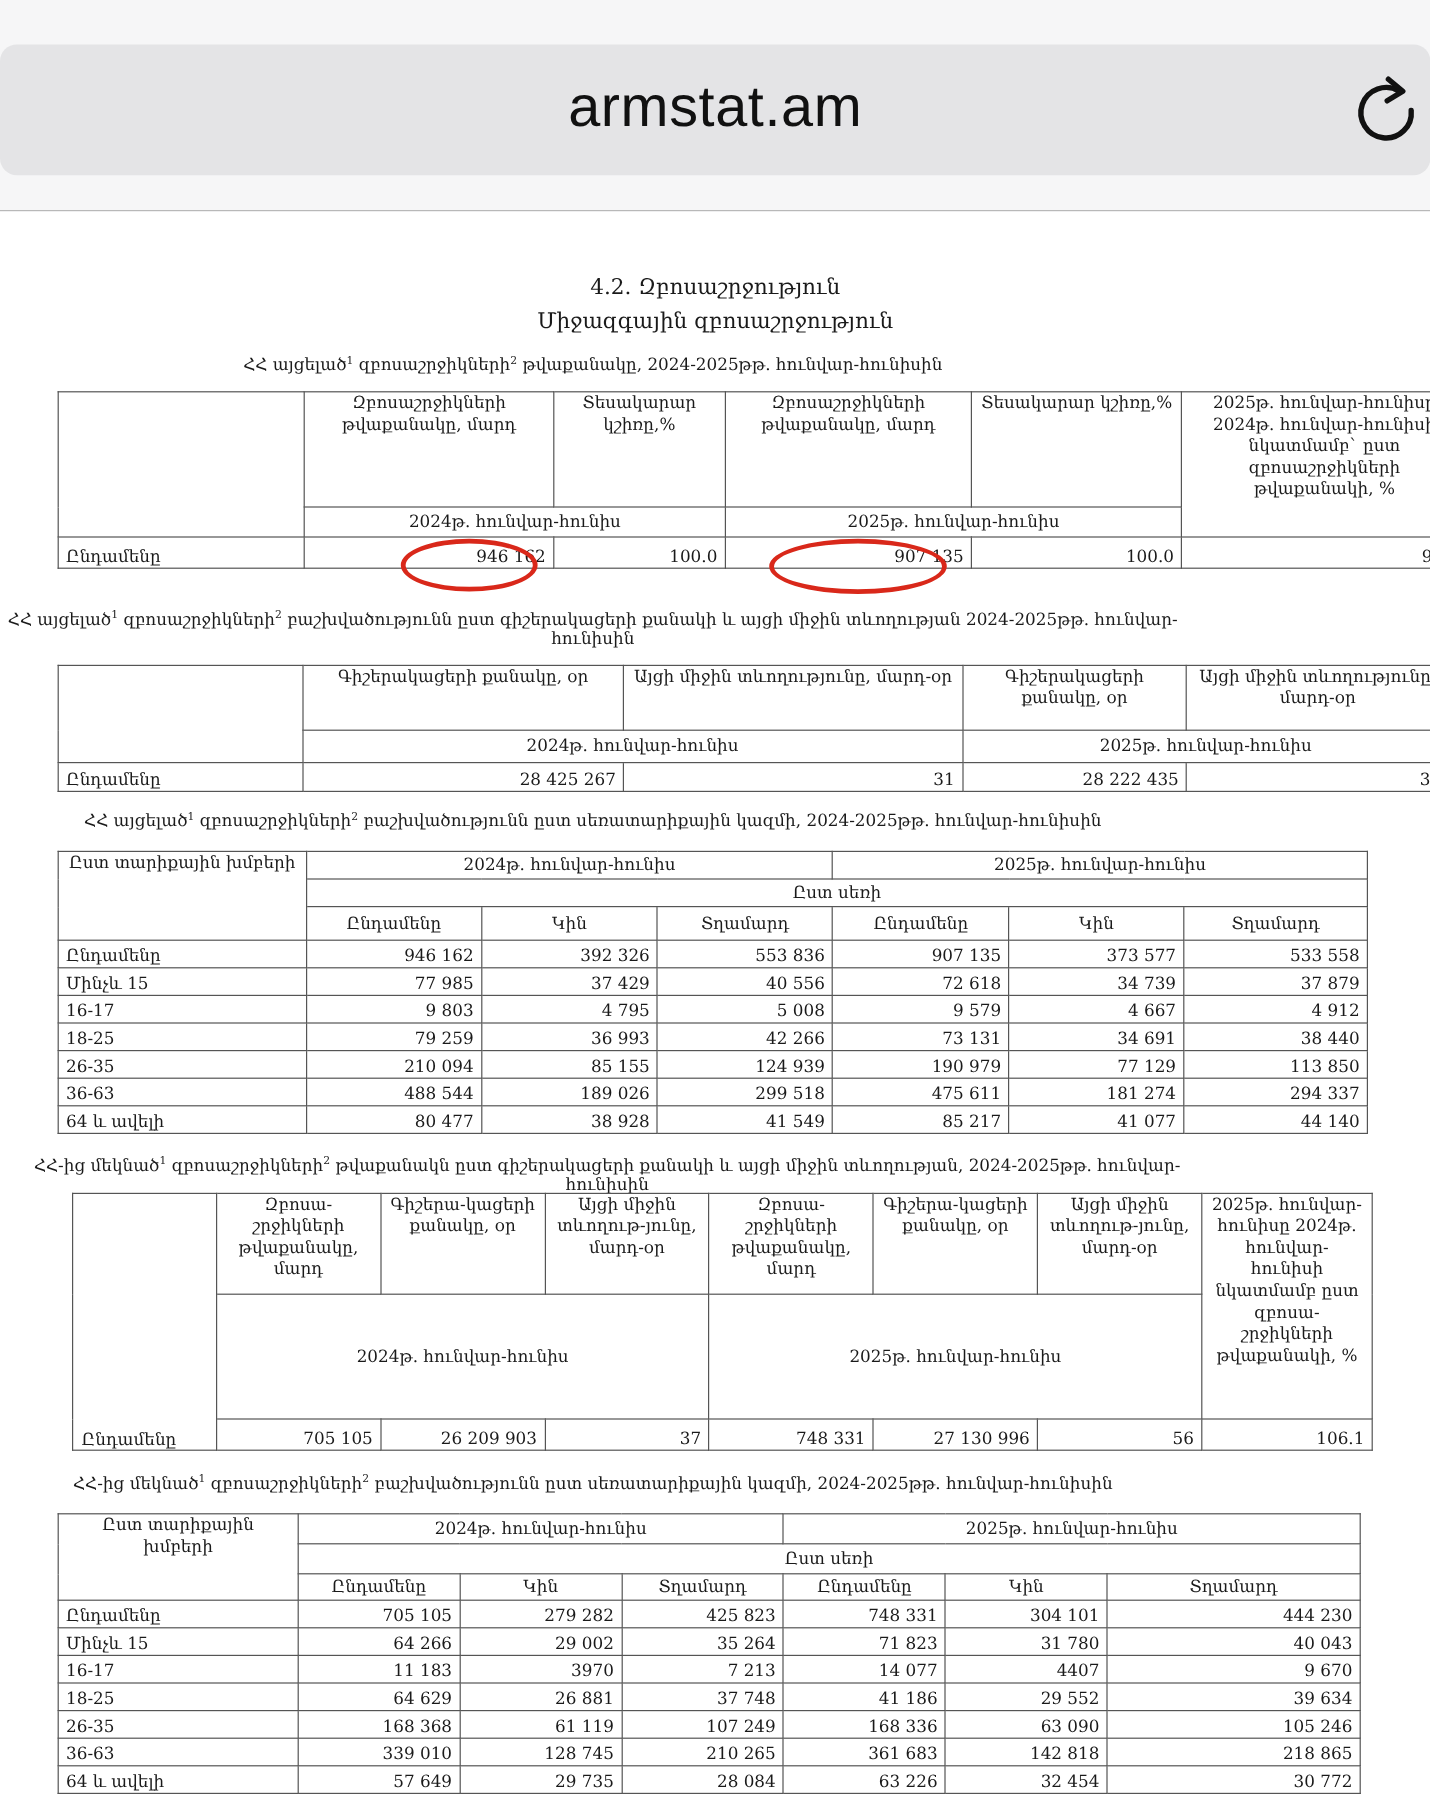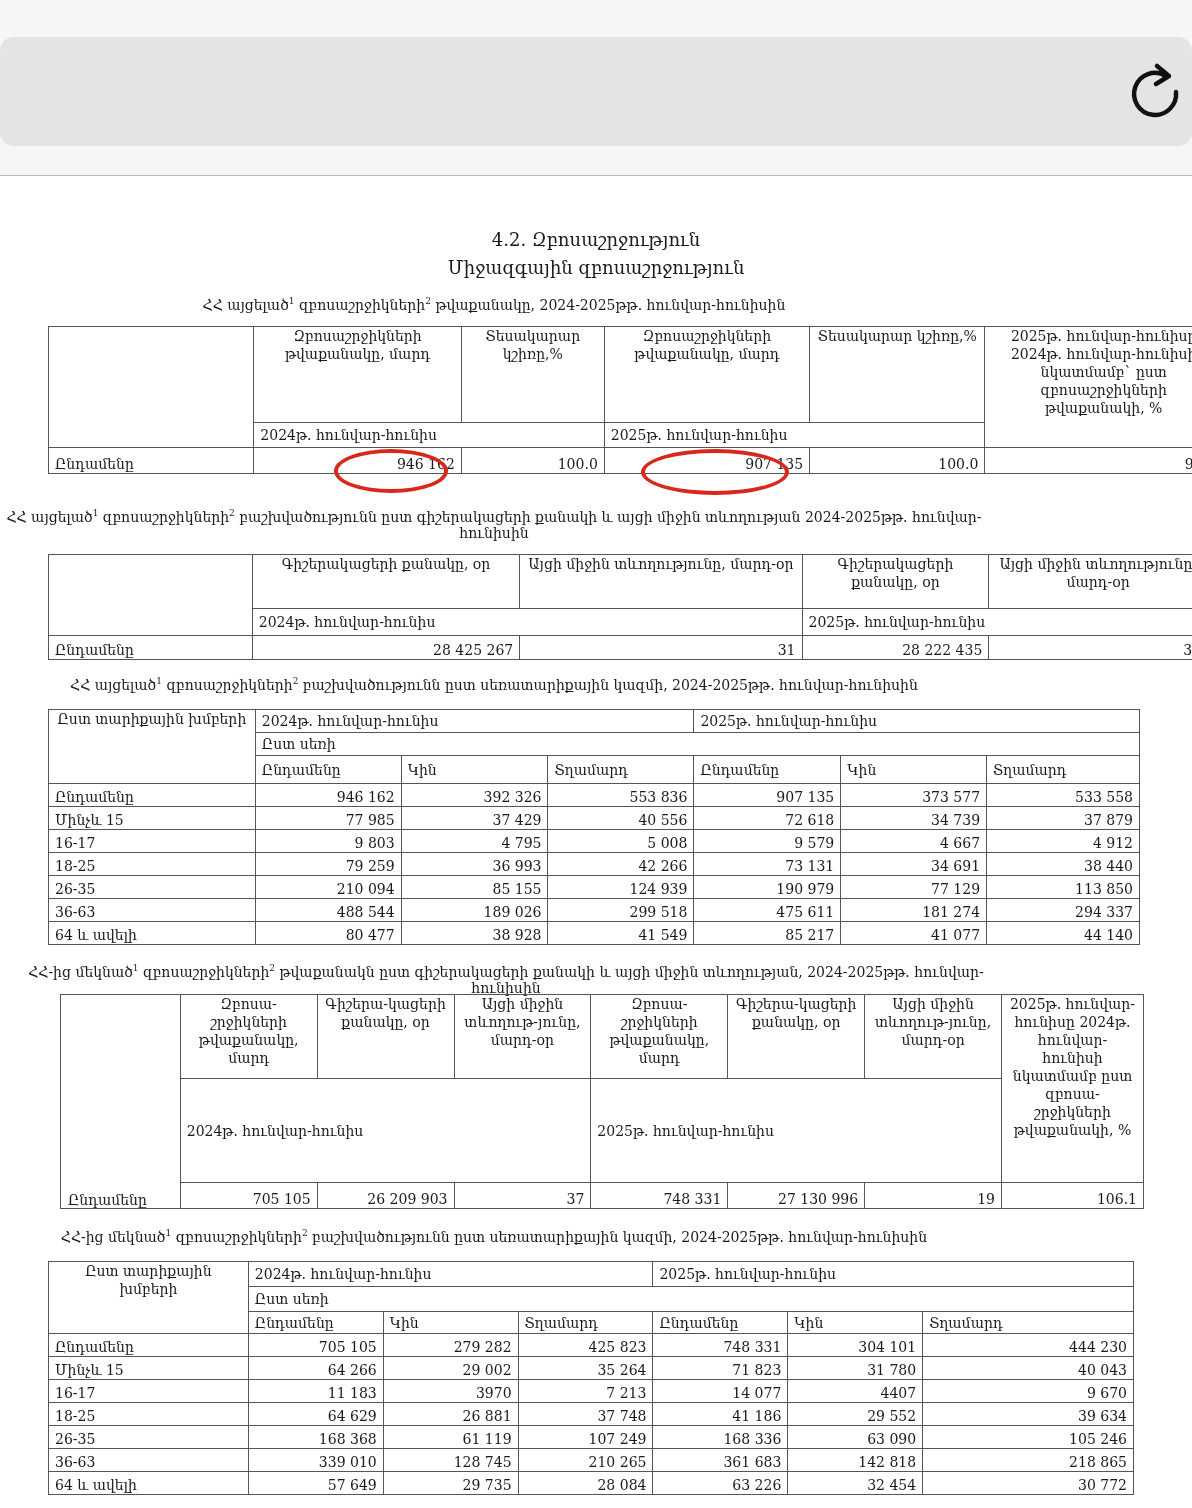--- a/index.html
+++ b/index.html
@@ -10,29 +10,30 @@
   .reload { position: absolute; left: 1126px; top: 58px; width: 58px; height: 62px; }
   .h1 { position: absolute; left: 0; width: 1192px; text-align: center; font-size: 18px; }
   .cap { position: absolute; width: 988px; text-align: center; font-size: 14px; }
   sup { font-size: 9px; }
 
   table { position: absolute; border-collapse: collapse; font-size: 14px; }
   td { border: 1.5px solid #555; padding: 0 6px; line-height: 18px; vertical-align: top; }
   td.c { text-align: center; }
   td.r { text-align: right; vertical-align: bottom; }
   td.l { text-align: left; vertical-align: bottom; }
-  td.mid { vertical-align: middle; }
+  td.mid { vertical-align: middle; text-align: center; }
 
   .oval { position: absolute; border: 4px solid #d9281a; border-radius: 50%; }
 </style>
 </head>
 <body>
 
 <div class="chrome">
   <div class="urlbar"></div>
+  <div class="urltext">armstat.am</div>
   <svg class="reload" viewBox="0 0 58 62">
     <path d="M40 18 A21 21 0 1 0 50 34" fill="none" stroke="#111" stroke-width="4.5" stroke-linecap="round"></path>
     <path d="M31 8 L43 18 L30 26" fill="none" stroke="#111" stroke-width="4.5" stroke-linecap="round" stroke-linejoin="round"></path>
   </svg>
 </div>
 
 <div class="h1" style="top:229px">4.2. Զբոսաշրջություն</div>
 <div class="h1" style="top:257px">Միջազգային զբոսաշրջություն</div>
 
 <div class="cap" style="top:296px"><span>ՀՀ այցելած</span><sup>1</sup><span> զբոսաշրջիկների</span><sup>2</sup><span> թվաքանակը, 2024-2025թթ. հունվար-հունիսին</span></div>
@@ -224,21 +225,21 @@
   <tr style="height:104px">
     <td class="mid" colspan="3">2024թ. հունվար-հունիս</td>
     <td class="mid" colspan="3">2025թ. հունվար-հունիս</td>
   </tr>
   <tr style="height:26px">
     <td class="r">705 105</td>
     <td class="r">26 209 903</td>
     <td class="r">37</td>
     <td class="r">748 331</td>
     <td class="r">27 130 996</td>
-    <td class="r">19</td>
+    <td class="r">56</td>
     <td class="r">106.1</td>
   </tr>
 </tbody>
   </table>
 <div style="position:absolute; left:68px; top:1192px; font-size:14px;">Ընդամենը</div>
 
 <div class="cap" style="top:1228px"><span>ՀՀ-ից մեկնած</span><sup>1</sup><span> զբոսաշրջիկների</span><sup>2</sup><span> բաշխվածությունն ըստ սեռատարիքային կազմի,  2024-2025թթ. հունվար-հունիսին</span></div>
 <table style="left:48px; top:1261px; width:1086px;">
   <colgroup>
       <col style="width:200px">

